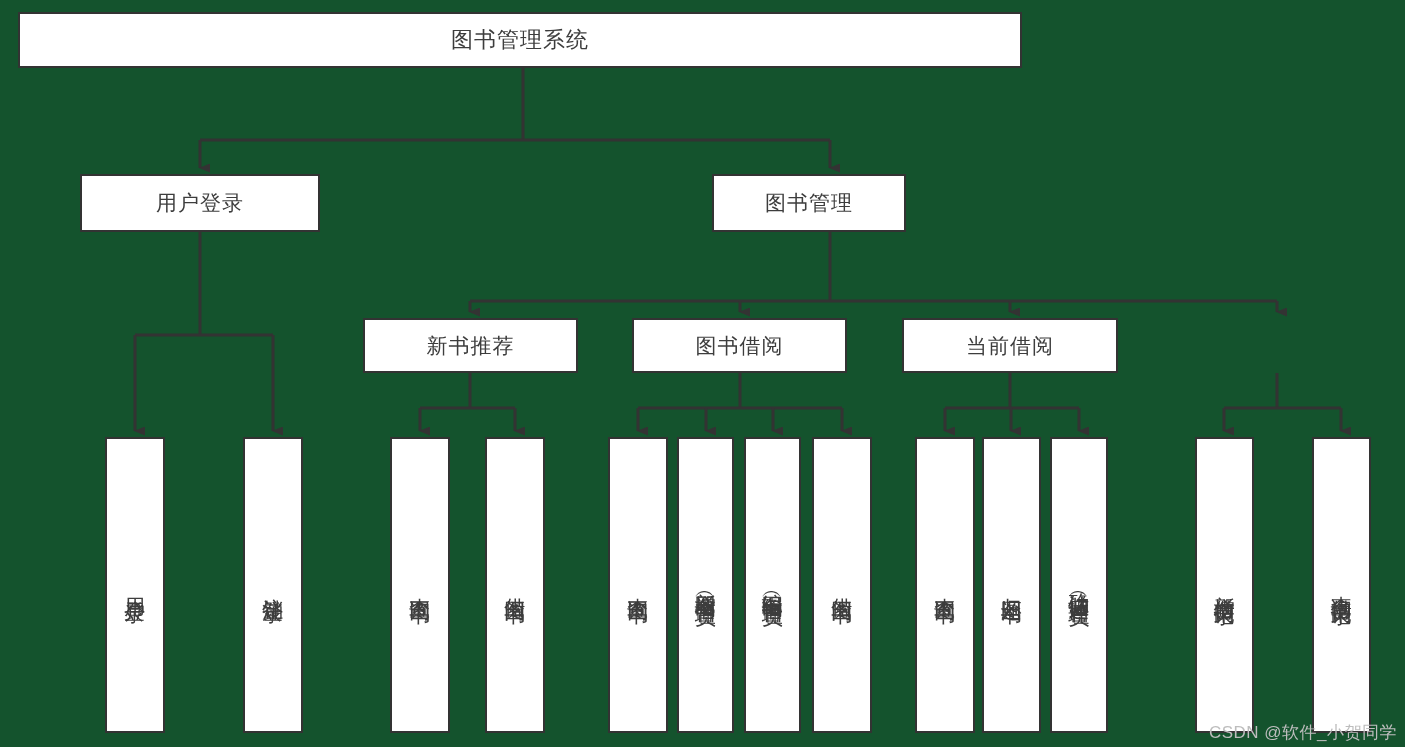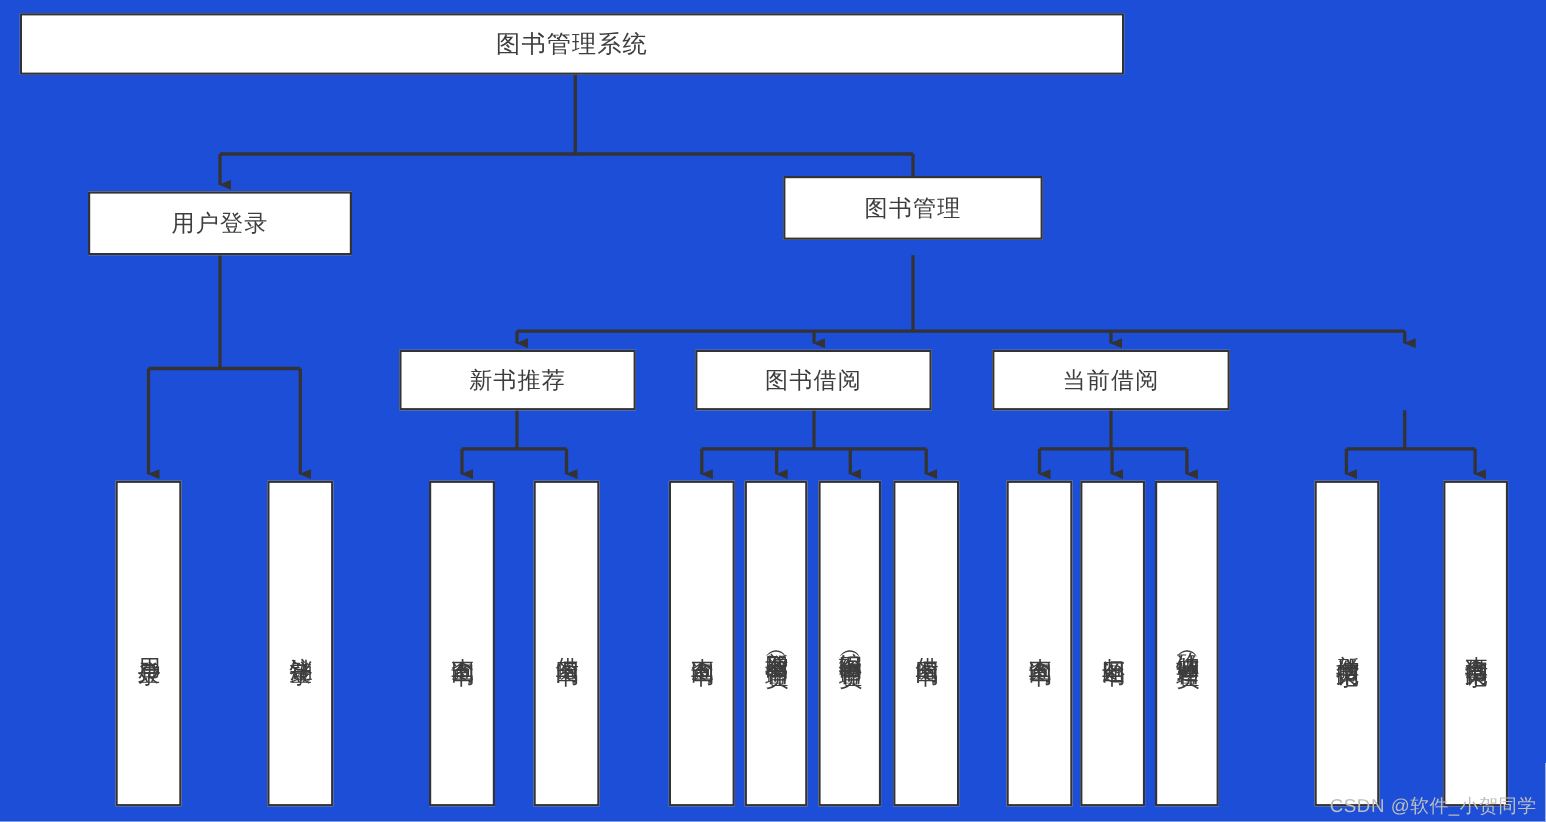--- a/index.html
+++ b/index.html
@@ -7,21 +7,21 @@
     padding: 0;
     background: #ffffff;
   }
   body {
     font-family: "Liberation Sans", "DejaVu Sans", sans-serif;
   }
   #canvas {
     position: relative;
     width: 1405px;
     height: 747px;
-    background: #1d4ed8;
+    background: #14532d;
     overflow: hidden;
   }
   #diagram-svg {
     position: absolute;
     left: 0;
     top: 0;
     width: 1405px;
     height: 747px;
   }
   .node-box {
@@ -121,21 +121,21 @@
       <path d="M1277,373 L1277,408"></path>
       <path d="M1224,408 L1341,408"></path>
       <path d="M1224,408 L1224,431" marker-end="url(#arrowhead)"></path>
       <path d="M1341,408 L1341,431" marker-end="url(#arrowhead)"></path>
     </g>
   </svg>
 
   <div class="node-box root" style="left: 18px; top: 12px; width: 1004px; height: 56px;">图书管理系统</div>
 
   <div class="node-box" style="left: 80px; top: 174px; width: 240px; height: 58px;">用户登录</div>
-  <div class="node-box" style="left: 712px; top: 160px; width: 236px; height: 58px; text-align: right;">图书管理</div>
+  <div class="node-box" style="left: 712px; top: 174px; width: 194px; height: 58px; text-align: right;">图书管理</div>
 
   <div class="node-box" style="left: 363px; top: 318px; width: 215px; height: 55px;">新书推荐</div>
   <div class="node-box" style="left: 902px; top: 318px; width: 216px; height: 55px;">当前借阅</div>
   <div class="node-box" style="left: 632px; top: 318px; width: 215px; height: 55px;">图书借阅</div>
 
   <div class="leaf-box" style="left: 105px; top: 437px; width: 60px; height: 296px;">
     <span class="leaf-label">用户登录</span>
   </div>
   <div class="leaf-box" style="left: 243px; top: 437px; width: 60px; height: 296px;">
     <span class="leaf-label">注销登录</span>

